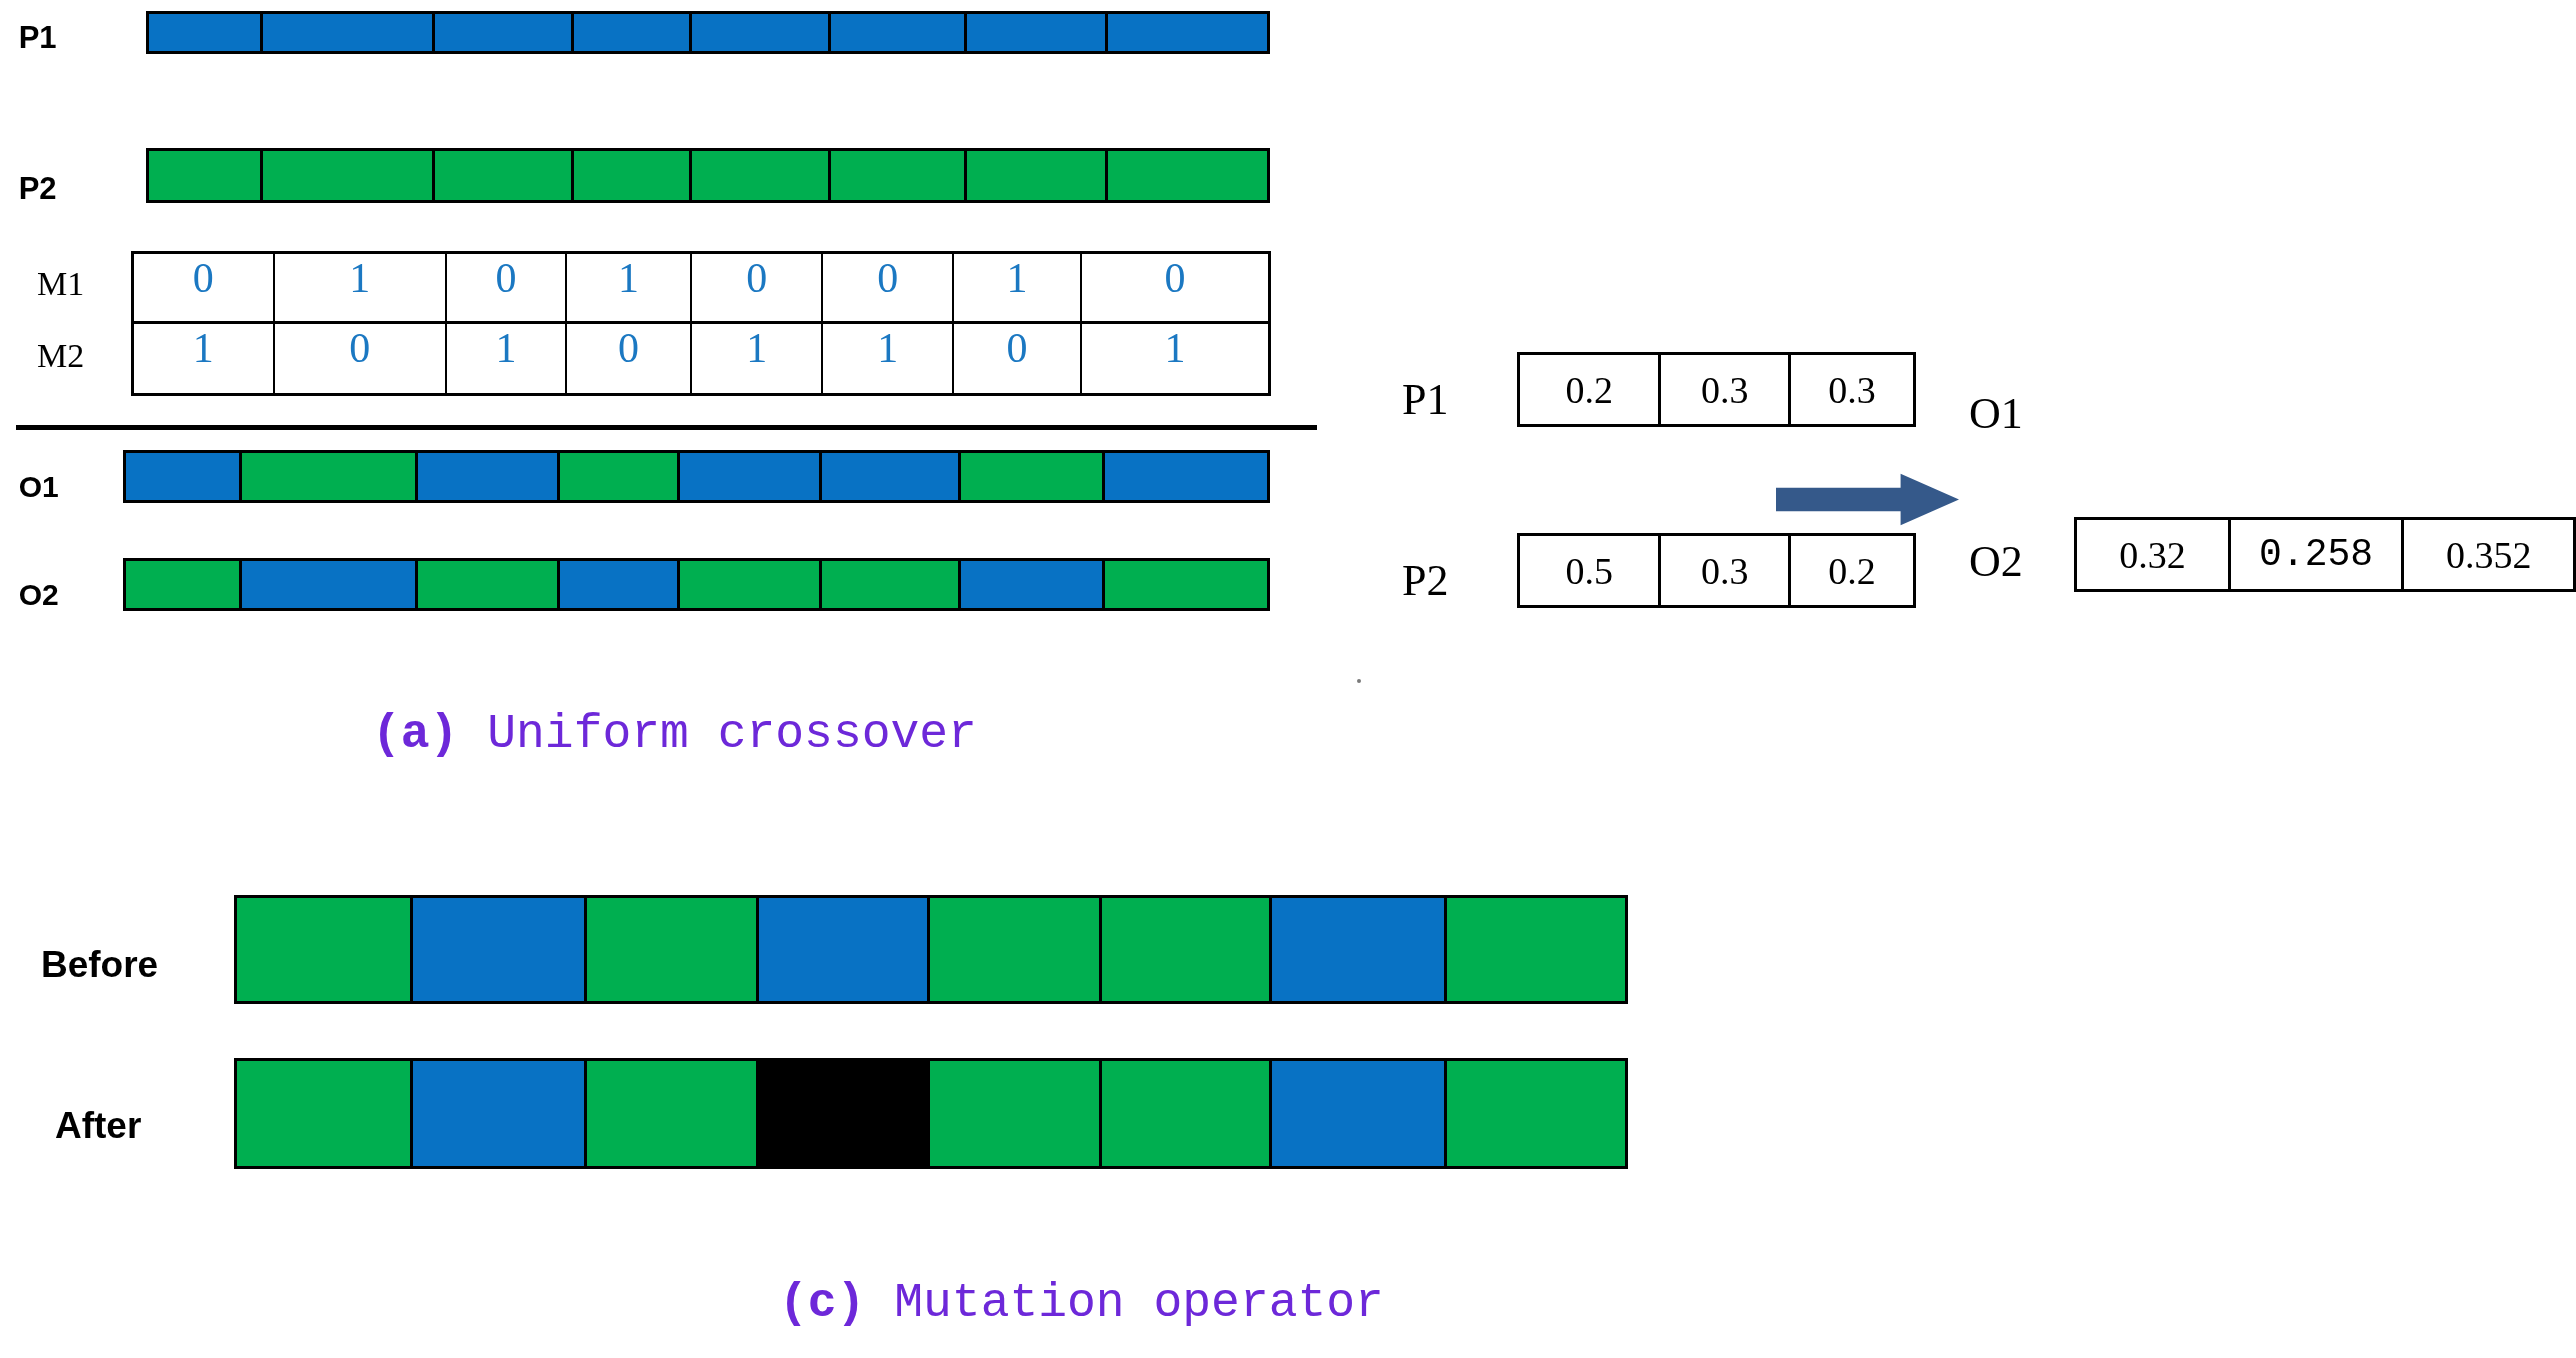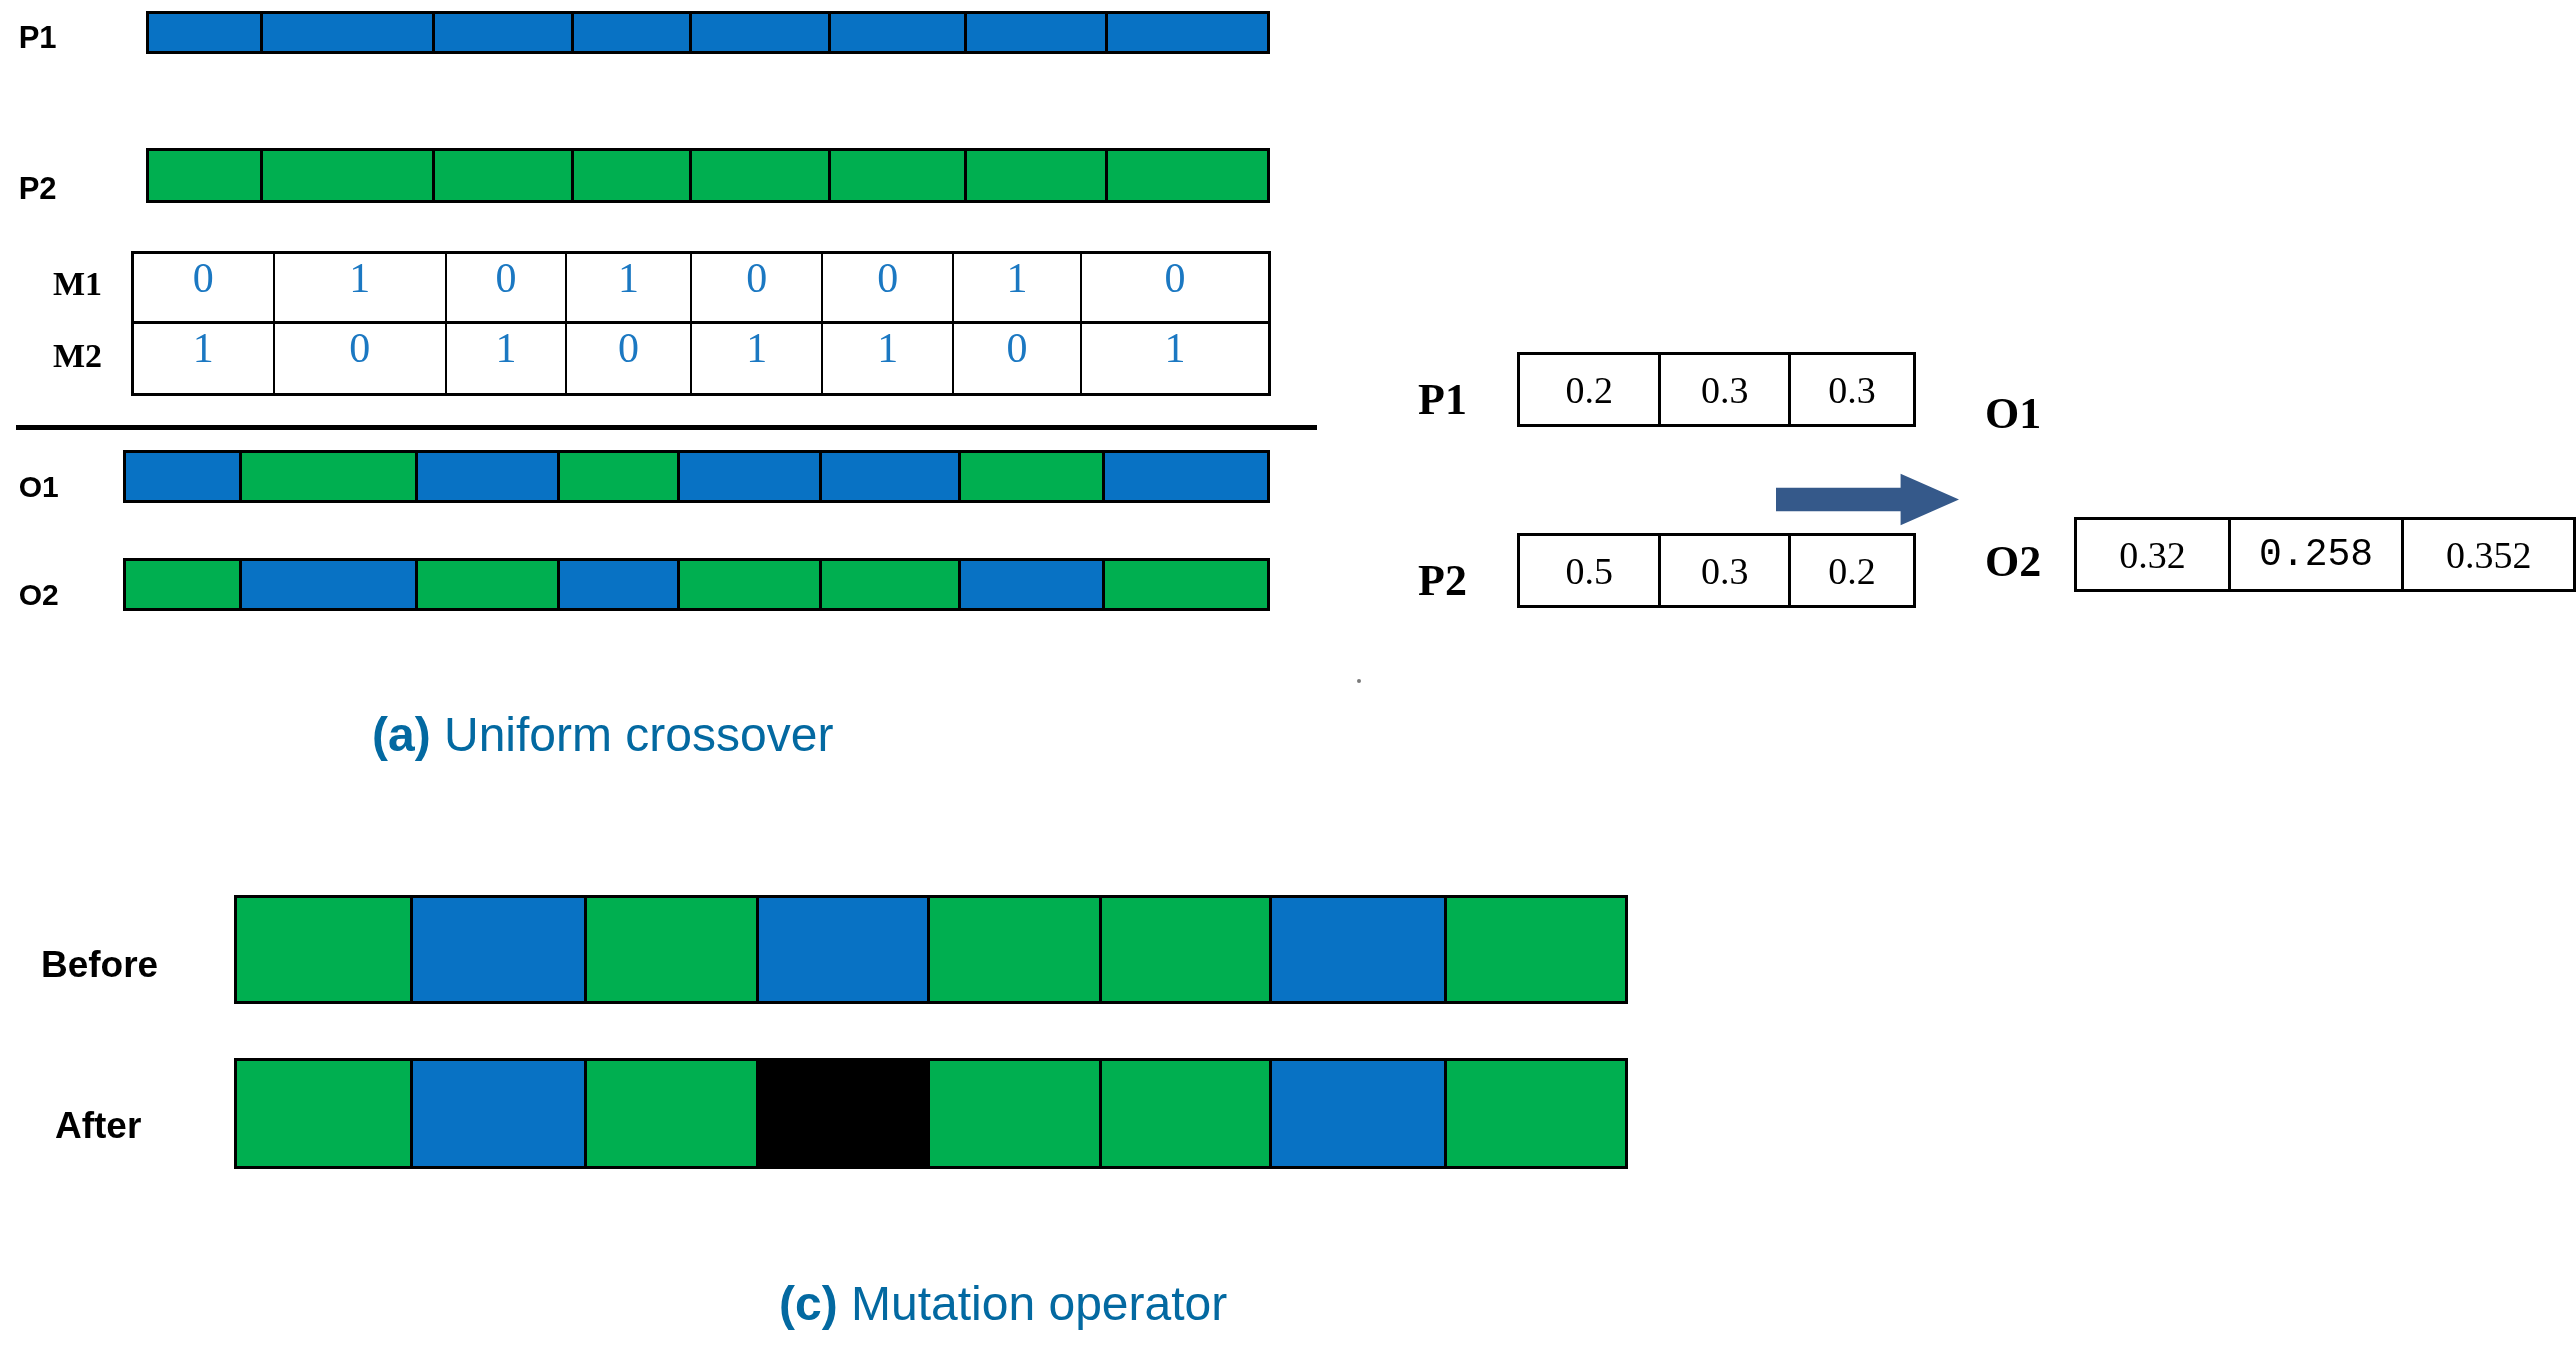--- a/index.html
+++ b/index.html
@@ -55,22 +55,21 @@
   
   .rowlabel{
     position:absolute;
     font-family:"Liberation Sans",sans-serif;
     font-weight:700;
     color:#000;
     white-space:nowrap;
   }
   .rowlabel.serif{
     font-family:"Liberation Serif",serif;
-    font-weight:700;
-    margin-left:16px;
+    font-weight:400;
   }
 
   
   .sep{
     position:absolute;
     background:#000;
     height:4.7px;
   }
 
   
@@ -93,23 +92,23 @@
     height:100%;
   }
   .numcell:last-child{border-right:none;}
 
   
   .arrow-wrap{position:absolute;}
 
   
   .caption{
     position:absolute;
-    font-family:Liberation Sans, sans-serif;
+    font-family:Liberation Mono, monospace;
     font-size:48px;
-    color:#0369a1;
+    color:#6d28d9;
     white-space:nowrap;
   }
   .caption b{font-weight:700;}
 
   
   .dot{position:absolute;width:3.9px;height:3.9px;background:#7a7a7a;border-radius:50%;}
 </style>
 </head>
 <body>
 

